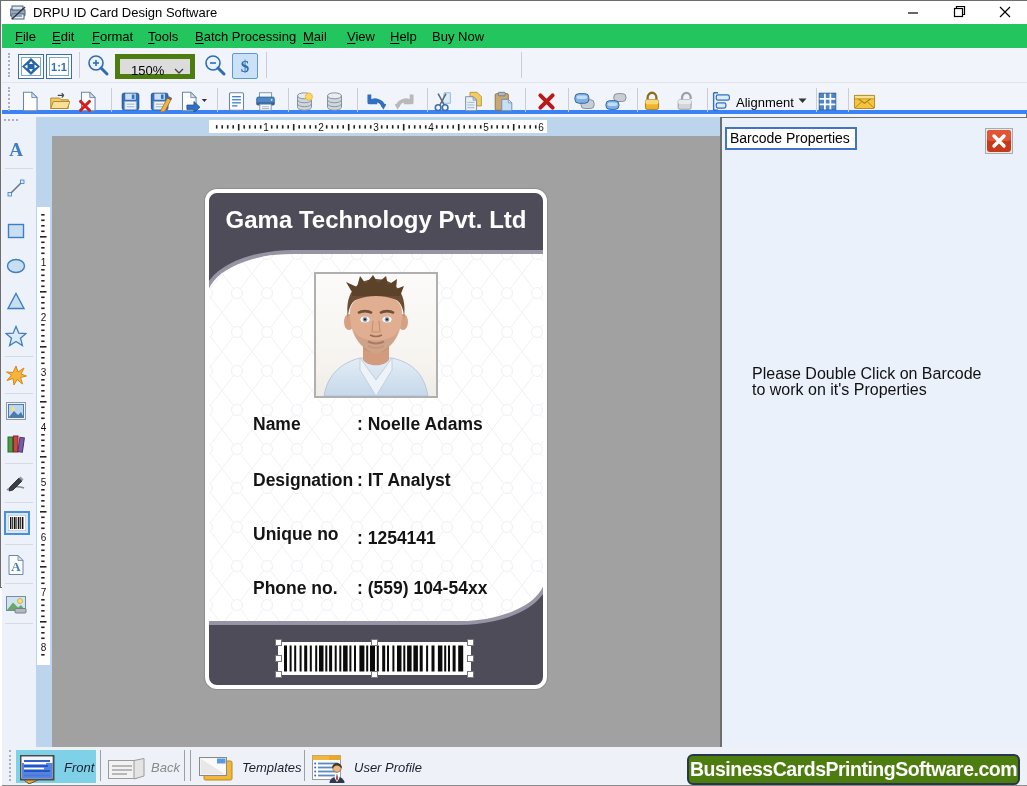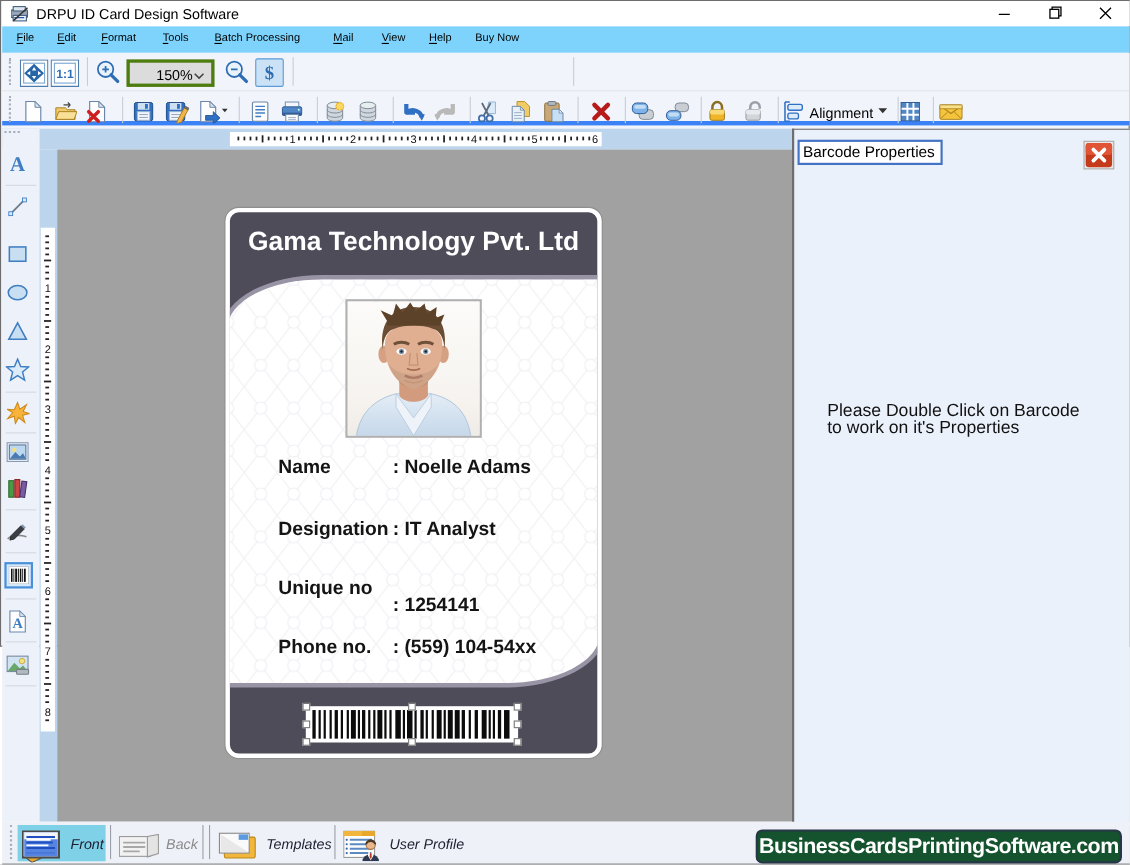--- a/index.html
+++ b/index.html
@@ -3,21 +3,21 @@
 <meta charset="utf-8">
 <style>
 html,body{margin:0;padding:0;}
 body{width:1027px;height:786px;overflow:hidden;font-family:"Liberation Sans",sans-serif;}
 #win{position:absolute;left:0;top:0;width:1027px;height:588px;background:#f1f4fa;box-sizing:border-box;border:1px solid #6d6d6d;}
 .abs{position:absolute;}
 
 #titlebar{position:absolute;left:1px;top:0;width:1025px;height:23px;background:#ffffff;}
 #titletext{position:absolute;left:31px;top:4px;font-size:13px;color:#000;}
 
-#menubar{position:absolute;left:1px;top:23px;width:1025px;height:24px;background:#7dd3fc;font-size:10px;color:#000;}
+#menubar{position:absolute;left:1px;top:23px;width:1025px;height:24px;background:#22c55e;font-size:13px;color:#000;}
 #menubar span.mi{position:absolute;top:5px;}
 #menubar u{text-decoration:underline;text-underline-offset:2px;}
 
 #tb1{position:absolute;left:1px;top:47px;width:1025px;height:34px;background:#f1f4fa;}
 #tb2{position:absolute;left:1px;top:81px;width:1025px;height:32px;background:#f1f4fa;border-top:1px solid #e2e6ec;border-bottom:4px solid #3b82f6;box-sizing:border-box;}
 .vsep{position:absolute;width:1px;background:#c9cdd5;}
 .grip{position:absolute;width:4px;border-left:2px dotted #a8b0bc;}
 
 #rulband{position:absolute;left:1px;top:116px;width:718px;height:19px;background:#bcd4ec;}
 #lstrip{position:absolute;left:1px;top:116px;width:34px;height:630px;background:#edf1fa;}
@@ -27,21 +27,21 @@
 #rulV{position:absolute;left:36px;top:206px;width:13px;height:458px;background:#fff;}
 
 #rpanel{position:absolute;left:719px;top:116px;width:307px;height:634px;background:#eaf1fb;border-left:2px solid #6e6e6e;border-top:1px solid #6e6e6e;box-sizing:border-box;}
 #bptitle{position:absolute;left:3px;top:9px;width:132px;height:23px;background:#fff;border:2px solid #4472c4;box-sizing:border-box;font-size:14px;color:#000;padding-left:3px;line-height:19px;}
 #xbtn{position:absolute;left:263px;top:10px;width:28px;height:26px;background:#e9e9e9;border:1px solid #ababab;box-sizing:border-box;}
 #pmsg{position:absolute;left:30px;top:248px;width:250px;font-size:16px;color:#111;line-height:15.5px;}
 
 #statusbar{position:absolute;left:1px;top:746px;width:1025px;height:39px;background:#eef1f8;border-bottom:1px solid #8a8a8a;box-sizing:border-box;}
 .sbtext{position:absolute;top:13px;font-size:13px;color:#1d1d30;font-style:italic;}
 .ssep{position:absolute;top:3px;height:31px;width:1px;background:#9aa0a8;}
-#bcpsbox{position:absolute;left:686px;top:753px;width:333px;height:31px;background:#14532d;border:2px solid #263747;border-radius:6px;box-sizing:border-box;color:#fff;font-size:19.5px;font-weight:bold;text-align:center;line-height:27px;letter-spacing:-0.5px;}
+#bcpsbox{position:absolute;left:686px;top:753px;width:333px;height:31px;background:#4d7c0f;border:2px solid #263747;border-radius:6px;box-sizing:border-box;color:#fff;font-size:19.5px;font-weight:bold;text-align:center;line-height:27px;letter-spacing:-0.5px;}
 
 #card{position:absolute;left:153px;top:53px;width:342px;height:500px;background:#4f4c5a;border:4px solid #fff;border-radius:12px;box-sizing:border-box;overflow:hidden;box-shadow:0 0 0 1px #8f8f8f;}
 #whitearea{position:absolute;left:-6px;top:57px;width:346px;height:375px;background:#fff;border:4px solid #9894a5;box-sizing:border-box;border-radius:90px 0 90px 0 / 48px 0 48px 0;overflow:hidden;}
 #cardtitle{position:absolute;left:0;top:13px;width:334px;text-align:center;font-size:24px;font-weight:bold;color:#fff;letter-spacing:0px;}
 #photo{position:absolute;left:105px;top:79px;width:124px;height:126px;border:2px solid #b0b0b0;box-sizing:border-box;}
 .crow{position:absolute;font-size:17.5px;font-weight:bold;color:#141414;white-space:nowrap;}
 .clab{left:44px;}
 .cval{left:148px;}
 #barcode{position:absolute;left:69px;top:449px;width:193px;height:33px;background:#fff;}
 .hdl{position:absolute;width:7px;height:7px;background:#fff;border:1px solid #777;box-sizing:border-box;}
@@ -93,21 +93,21 @@
         <rect x="3.5" y="3.5" width="19" height="18" fill="#fff" stroke="#7aa7d4"></rect>
         <text x="13" y="17" font-size="11" font-weight="bold" fill="#2e6db4" text-anchor="middle" font-family="Liberation Sans">1:1</text>
       </svg>
     <div class="vsep" style="left:77px;top:4px;height:26px"></div>
     <svg class="abs" style="left:83px;top:5px" width="25" height="26" viewBox="0 0 25 26">
         <circle cx="11" cy="10" r="7" fill="#eaf3fc" stroke="#2e6db4" stroke-width="1.6"></circle>
         <line x1="16" y1="15" x2="22" y2="21" stroke="#2e6db4" stroke-width="3" stroke-linecap="round"></line>
         <line x1="8" y1="10" x2="14" y2="10" stroke="#2e6db4" stroke-width="1.6"></line>
         <line x1="11" y1="7" x2="11" y2="13" stroke="#2e6db4" stroke-width="1.6"></line>
       </svg>
-    <div class="abs" style="left:113px;top:6px;width:80px;height:25px;background:#dcdcdc;border:3px solid #4d7c0f;box-sizing:border-box;font-size:13px;color:#000;line-height:23px;padding-left:24px">150%<svg style="position:absolute;right:6px;top:9px" width="10" height="6" viewBox="0 0 10 6">
+    <div class="abs" style="left:113px;top:6px;width:80px;height:25px;background:#dcdcdc;border:5px solid #4d7c0f;box-sizing:border-box;font-size:13px;color:#000;line-height:23px;padding-left:11px">150%<svg style="position:absolute;right:6px;top:9px" width="10" height="6" viewBox="0 0 10 6">
           <path d="M1 1 L5 5 L9 1" fill="none" stroke="#444" stroke-width="1.4"></path>
         </svg></div>
     <svg class="abs" style="left:200px;top:5px" width="25" height="26" viewBox="0 0 25 26">
         <circle cx="11" cy="10" r="7" fill="#eaf3fc" stroke="#2e6db4" stroke-width="1.6"></circle>
         <line x1="16" y1="15" x2="22" y2="21" stroke="#2e6db4" stroke-width="3" stroke-linecap="round"></line>
         <line x1="8" y1="10" x2="14" y2="10" stroke="#2e6db4" stroke-width="1.6"></line>
       </svg>
     <div class="abs" style="left:230px;top:5px;width:26px;height:26px;background:#cbe2f6;border:1px solid #5b9bd5;box-sizing:border-box;border-radius:2px">
         <svg style="position:absolute;left:3px;top:2px" width="18" height="20" viewBox="0 0 18 20">
           <text x="9" y="16" font-size="17" font-weight="bold" fill="#2e6db4" text-anchor="middle" font-family="Liberation Serif">$</text>
@@ -550,21 +550,21 @@
 <path d="M54 61 C58 63 62 63 66 61" stroke="#a06a52" stroke-width="1.5" fill="none"></path>
 <path d="M52 67.5 C57 70 63 70 68 67.5" stroke="#ad7a64" stroke-width="2.2" fill="none"></path>
 <path d="M52 72 C57 74.5 63 74.5 68 72" stroke="#c49579" stroke-width="1.4" fill="none"></path>
 </svg>
         </div>
       <div class="crow clab" style="top:221px">Name</div>
       <div class="crow cval" style="top:221px">: Noelle Adams</div>
       <div class="crow clab" style="top:277px">Designation</div>
       <div class="crow cval" style="top:277px">: IT Analyst</div>
       <div class="crow clab" style="top:331px">Unique no</div>
-      <div class="crow cval" style="top:346px">: 1254141</div>
+      <div class="crow cval" style="top:335px">: 1254141</div>
       <div class="crow clab" style="top:385px">Phone no.</div>
       <div class="crow cval" style="top:385px">: (559) 104-54xx</div>
       <div id="barcode"><svg width="193" height="33" viewBox="0 0 193 33">
             <rect x="6.0" y="3.5" width="3.0" height="26" fill="#0b0b0b"></rect>
             <rect x="11.6" y="3.5" width="2.0" height="26" fill="#0b0b0b"></rect>
             <rect x="16.2" y="3.5" width="2.0" height="26" fill="#0b0b0b"></rect>
             <rect x="21.6" y="3.5" width="2.0" height="26" fill="#0b0b0b"></rect>
             <rect x="26.2" y="3.5" width="3.0" height="26" fill="#0b0b0b"></rect>
             <rect x="31.8" y="3.5" width="2.0" height="26" fill="#0b0b0b"></rect>
             <rect x="37.2" y="3.5" width="2.0" height="26" fill="#0b0b0b"></rect>

